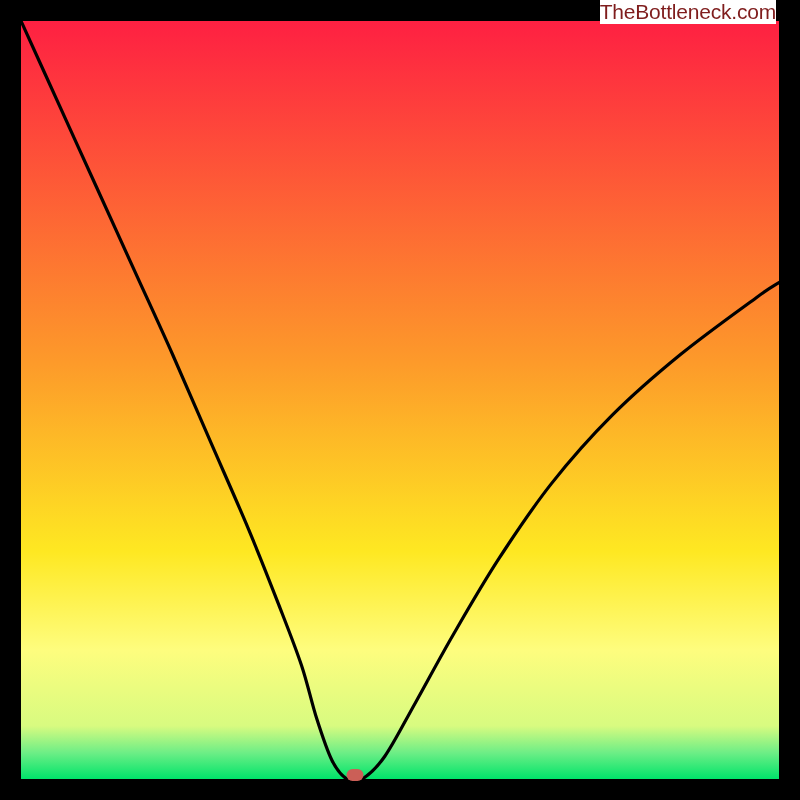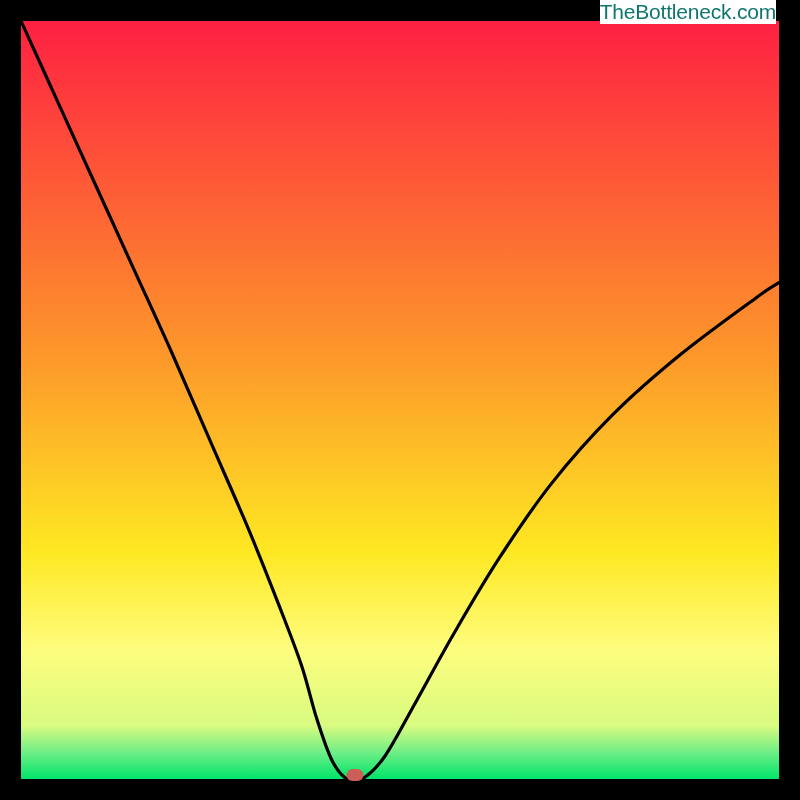--- a/index.html
+++ b/index.html
@@ -22,21 +22,21 @@
   .plot-area {
     position: absolute;
     left: 0; top: 0;
     width: 758px;
     height: 758px;
   }
   .watermark {
     position: absolute;
     top: 0px;
     right: 24px;
-    color: #0f766e;
+    color: #7f1d1d;
     font-size: 21px;
     font-weight: 500;
     background: #fff;
     letter-spacing: -0.2px;
   }
   .marker {
     position: absolute;
     width: 17px;
     height: 12px;
     border-radius: 6px / 6px;

